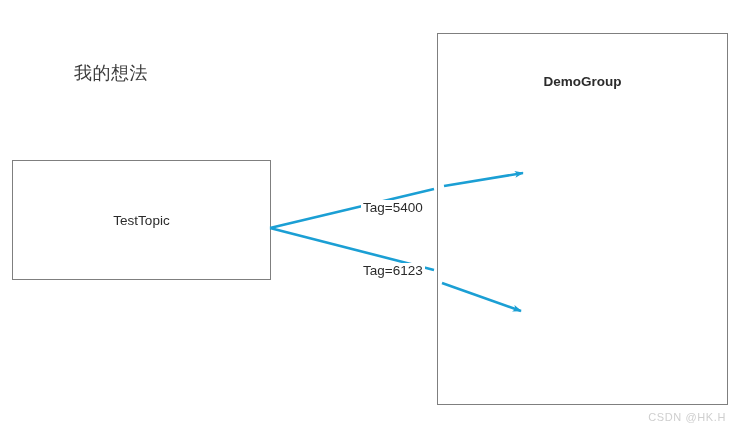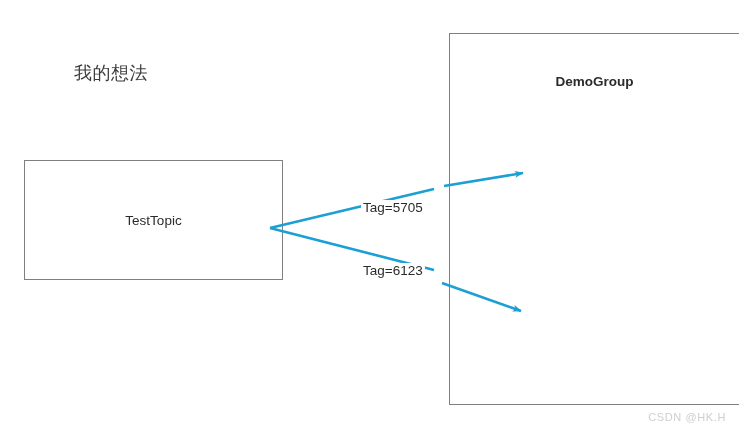--- a/index.html
+++ b/index.html
@@ -30,21 +30,20 @@
   .box {
     position: absolute;
     box-sizing: border-box;
     border: 1px solid #7f7f7f;
     background: #ffffff;
     display: flex;
     align-items: center;
     justify-content: center;
     text-align: center;
     color: #2b2b2b;
-    margin-left: 12px;
   }
   #topic-box {
     left: 12px;
     top: 160px;
     width: 259px;
     height: 120px;
     font-size: 13.5px;
   }
   #group-box {
     left: 437px;
@@ -113,19 +112,19 @@
       <marker id="arrowhead" markerWidth="9" markerHeight="7" refX="8.2" refY="3.5" orient="auto" markerUnits="userSpaceOnUse">
         <path d="M0,0 L9,3.5 L0,7 L2.2,3.5 Z" fill="#1b9fd4"></path>
       </marker>
     </defs>
     <path d="M270,228 L434,189" fill="none" stroke="#1b9fd4" stroke-width="2.6"></path>
     <path d="M444,186 L523,173" fill="none" stroke="#1b9fd4" stroke-width="2.6" marker-end="url(#arrowhead)"></path>
     <path d="M270,228 L434,270" fill="none" stroke="#1b9fd4" stroke-width="2.6"></path>
     <path d="M442,283 L521,311" fill="none" stroke="#1b9fd4" stroke-width="2.6" marker-end="url(#arrowhead)"></path>
   </svg>
 
-  <div class="edge-label" id="label-tag-1">Tag=5705</div>
+  <div class="edge-label" id="label-tag-1">Tag=5400</div>
 
   <div class="edge-label" id="label-tag-2">Tag=6123</div>
 
   <div class="watermark">CSDN @HK.H</div>
 
 </div>
 
 </body></html>

